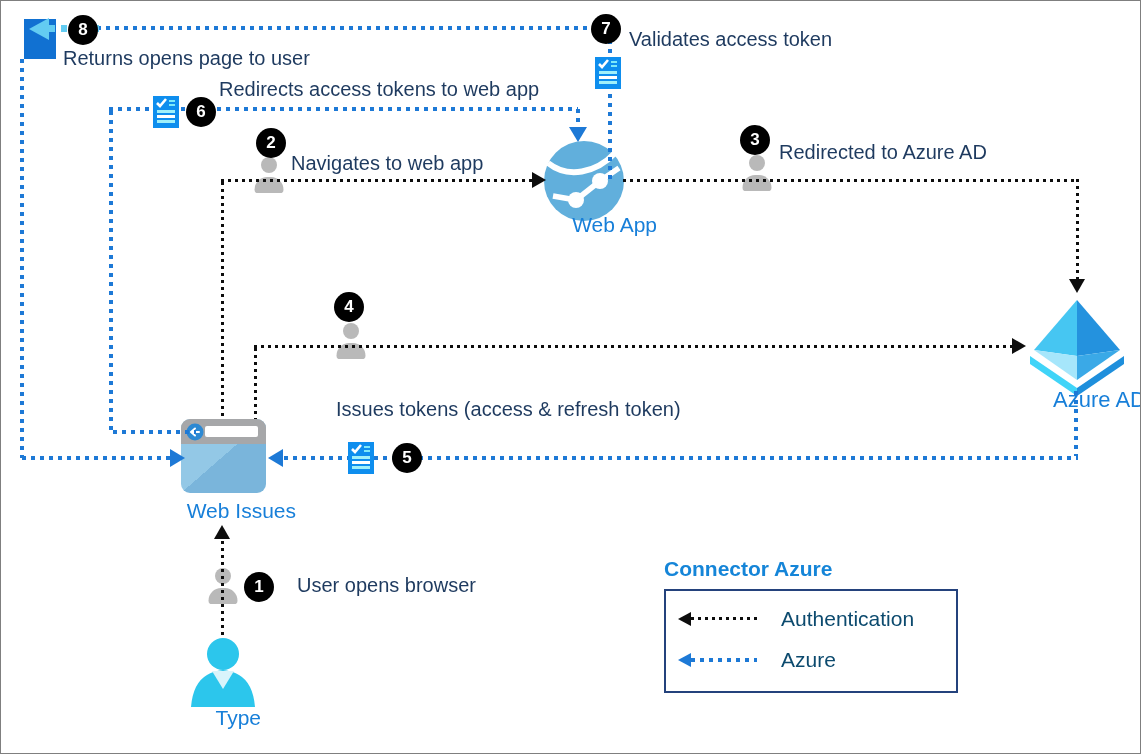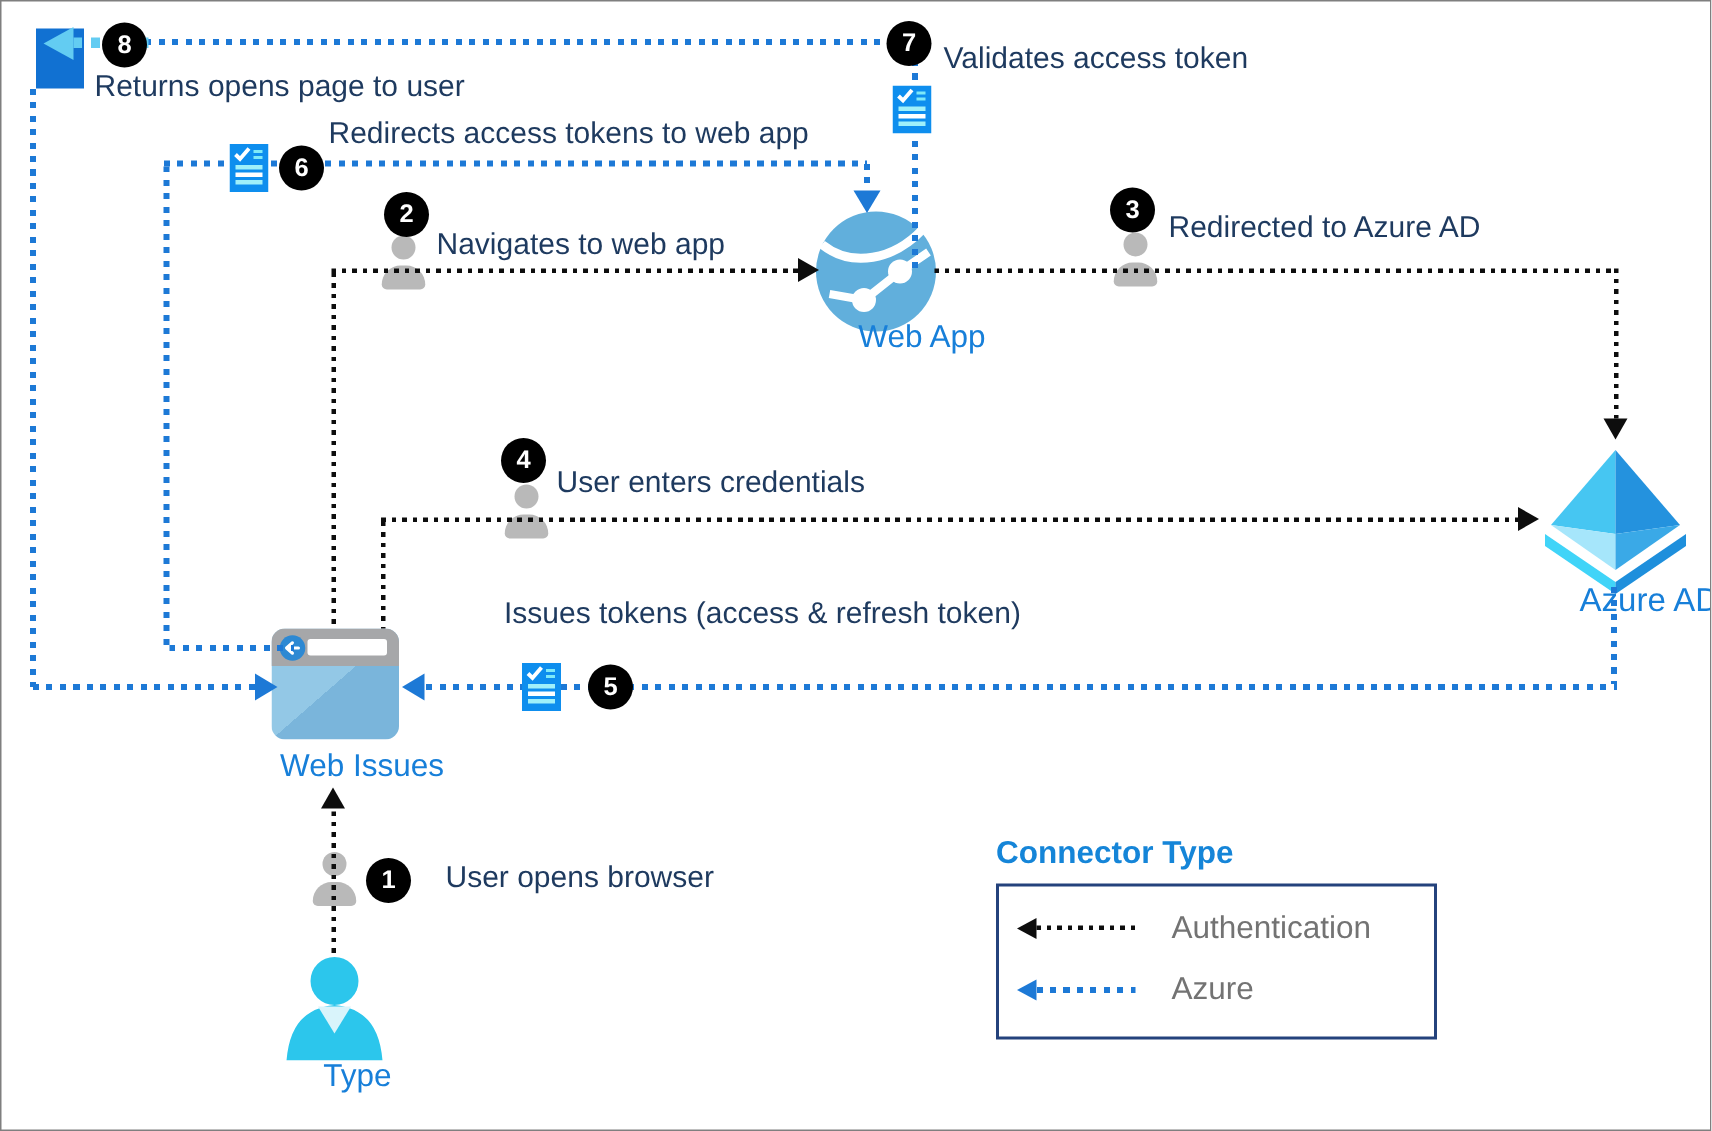--- a/index.html
+++ b/index.html
@@ -28,21 +28,21 @@
   .person{position:absolute;width:30px;height:36px;z-index:2;}
   .person::before{content:"";position:absolute;left:50%;transform:translateX(-50%);top:0;width:16px;height:16px;border-radius:50%;background:#b9b9b9;}
   .person::after{content:"";position:absolute;left:50%;transform:translateX(-50%);bottom:0;width:29px;height:16px;border-radius:15px 15px 4px 4px;background:#b9b9b9;}
   
   .step-label{position:absolute;color:#1e3a5f;font-size:20px;white-space:nowrap;z-index:7;}
   .node-label{position:absolute;color:#177fd9;font-size:21px;text-align:right;white-space:nowrap;z-index:7;}
   .icon{position:absolute;z-index:1;}
   .over{z-index:5;}
   .legend-title{position:absolute;color:#1585d8;font-size:21px;font-weight:bold;z-index:7;}
   .legend-box{position:absolute;border:2px solid #24427c;background:#fff;z-index:3;}
-  .legend-label{position:absolute;color:#737373;font-size:21px;white-space:nowrap;z-index:7;}
+  .legend-label{position:absolute;color:#0c4a6e;font-size:21px;white-space:nowrap;z-index:7;}
   .line{z-index:3;}
 </style>
 </head>
 <body>
 
 <div id="canvas">
 
   <div class="icon" style="left:23px;top:18px;width:32px;height:40px;background:#1171d2;"></div>
 
   <div class="icon" style="left:180px;top:418px;width:85px;height:74px;">
@@ -170,30 +170,29 @@
   <div class="badge" style="left:739px;top:124px;">3</div>
   <div class="badge" style="left:333px;top:291px;">4</div>
   <div class="badge" style="left:391px;top:442px;">5</div>
   <div class="badge" style="left:243px;top:571px;">1</div>
 
   <div class="step-label" style="left:62px;top:46px;">Returns opens page to user</div>
   <div class="step-label" style="left:628px;top:27px;">Validates access token</div>
   <div class="step-label" style="left:218px;top:77px;">Redirects access tokens to web app</div>
   <div class="step-label" style="left:290px;top:151px;">Navigates to web app</div>
   <div class="step-label" style="left:778px;top:140px;">Redirected to Azure AD</div>
-  <div class="step-label" style="left:370px;top:310px;">User enters credentials</div>
   <div class="step-label" style="left:335px;top:397px;">Issues tokens (access &amp; refresh token)</div>
   <div class="step-label" style="left:296px;top:573px;">User opens browser</div>
 
   <div class="node-label" style="left:510px;top:212px;width:146px;">Web App</div>
   <div class="node-label" style="left:149px;top:498px;width:146px;">Web Issues</div>
   <div class="node-label" style="left:184px;top:705px;width:76px;">Type</div>
   <div class="node-label" style="left:1005px;top:386px;width:140px;font-size:22px;">Azure AD</div>
 
-  <div class="legend-title" style="left:663px;top:556px;">Connector Type</div>
+  <div class="legend-title" style="left:663px;top:556px;">Connector Azure</div>
   <div class="legend-box" style="left:663px;top:588px;width:290px;height:100px;"></div>
   <div class="arr al-k" style="left:677px;top:611px;z-index:4;"></div>
   <div class="dh-k" style="left:690px;top:616px;width:66px;z-index:4;"></div>
   <div class="legend-label" style="left:780px;top:606px;">Authentication</div>
   <div class="arr al-b2" style="left:677px;top:652px;z-index:4;"></div>
   <div class="dh-b" style="left:690px;top:657px;width:66px;z-index:4;"></div>
   <div class="legend-label" style="left:780px;top:647px;">Azure</div>
 
 </div>
 

